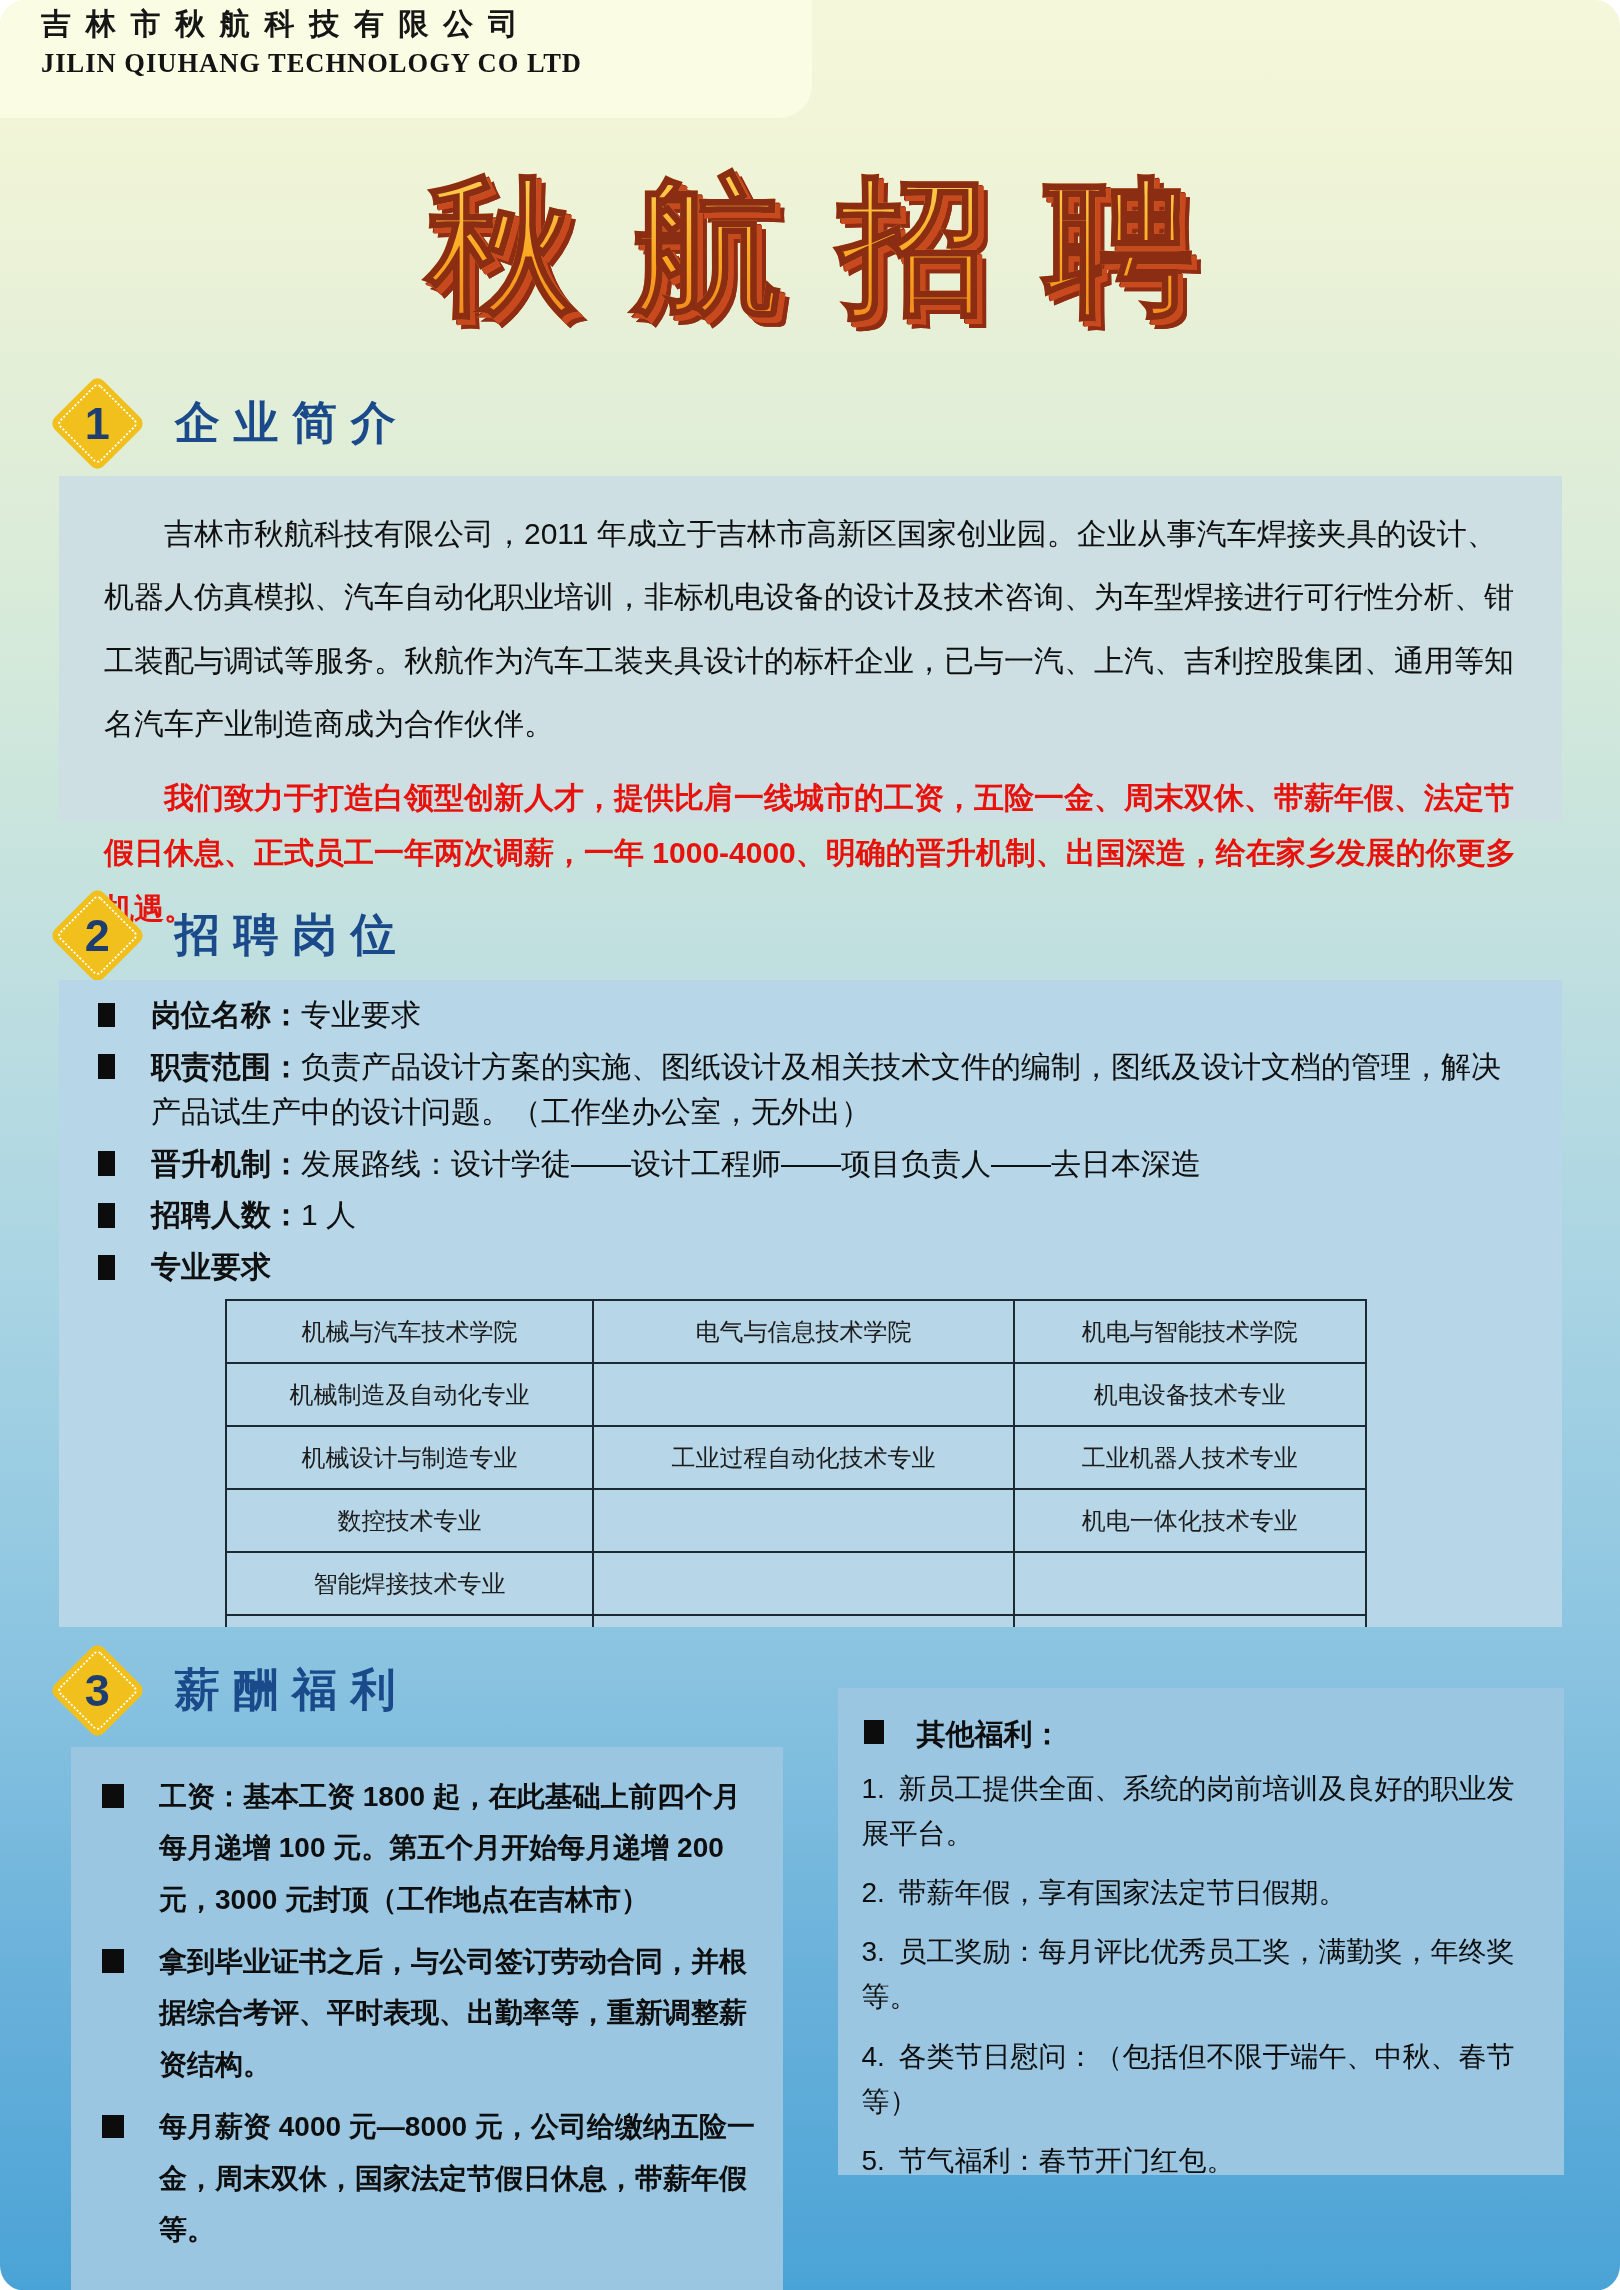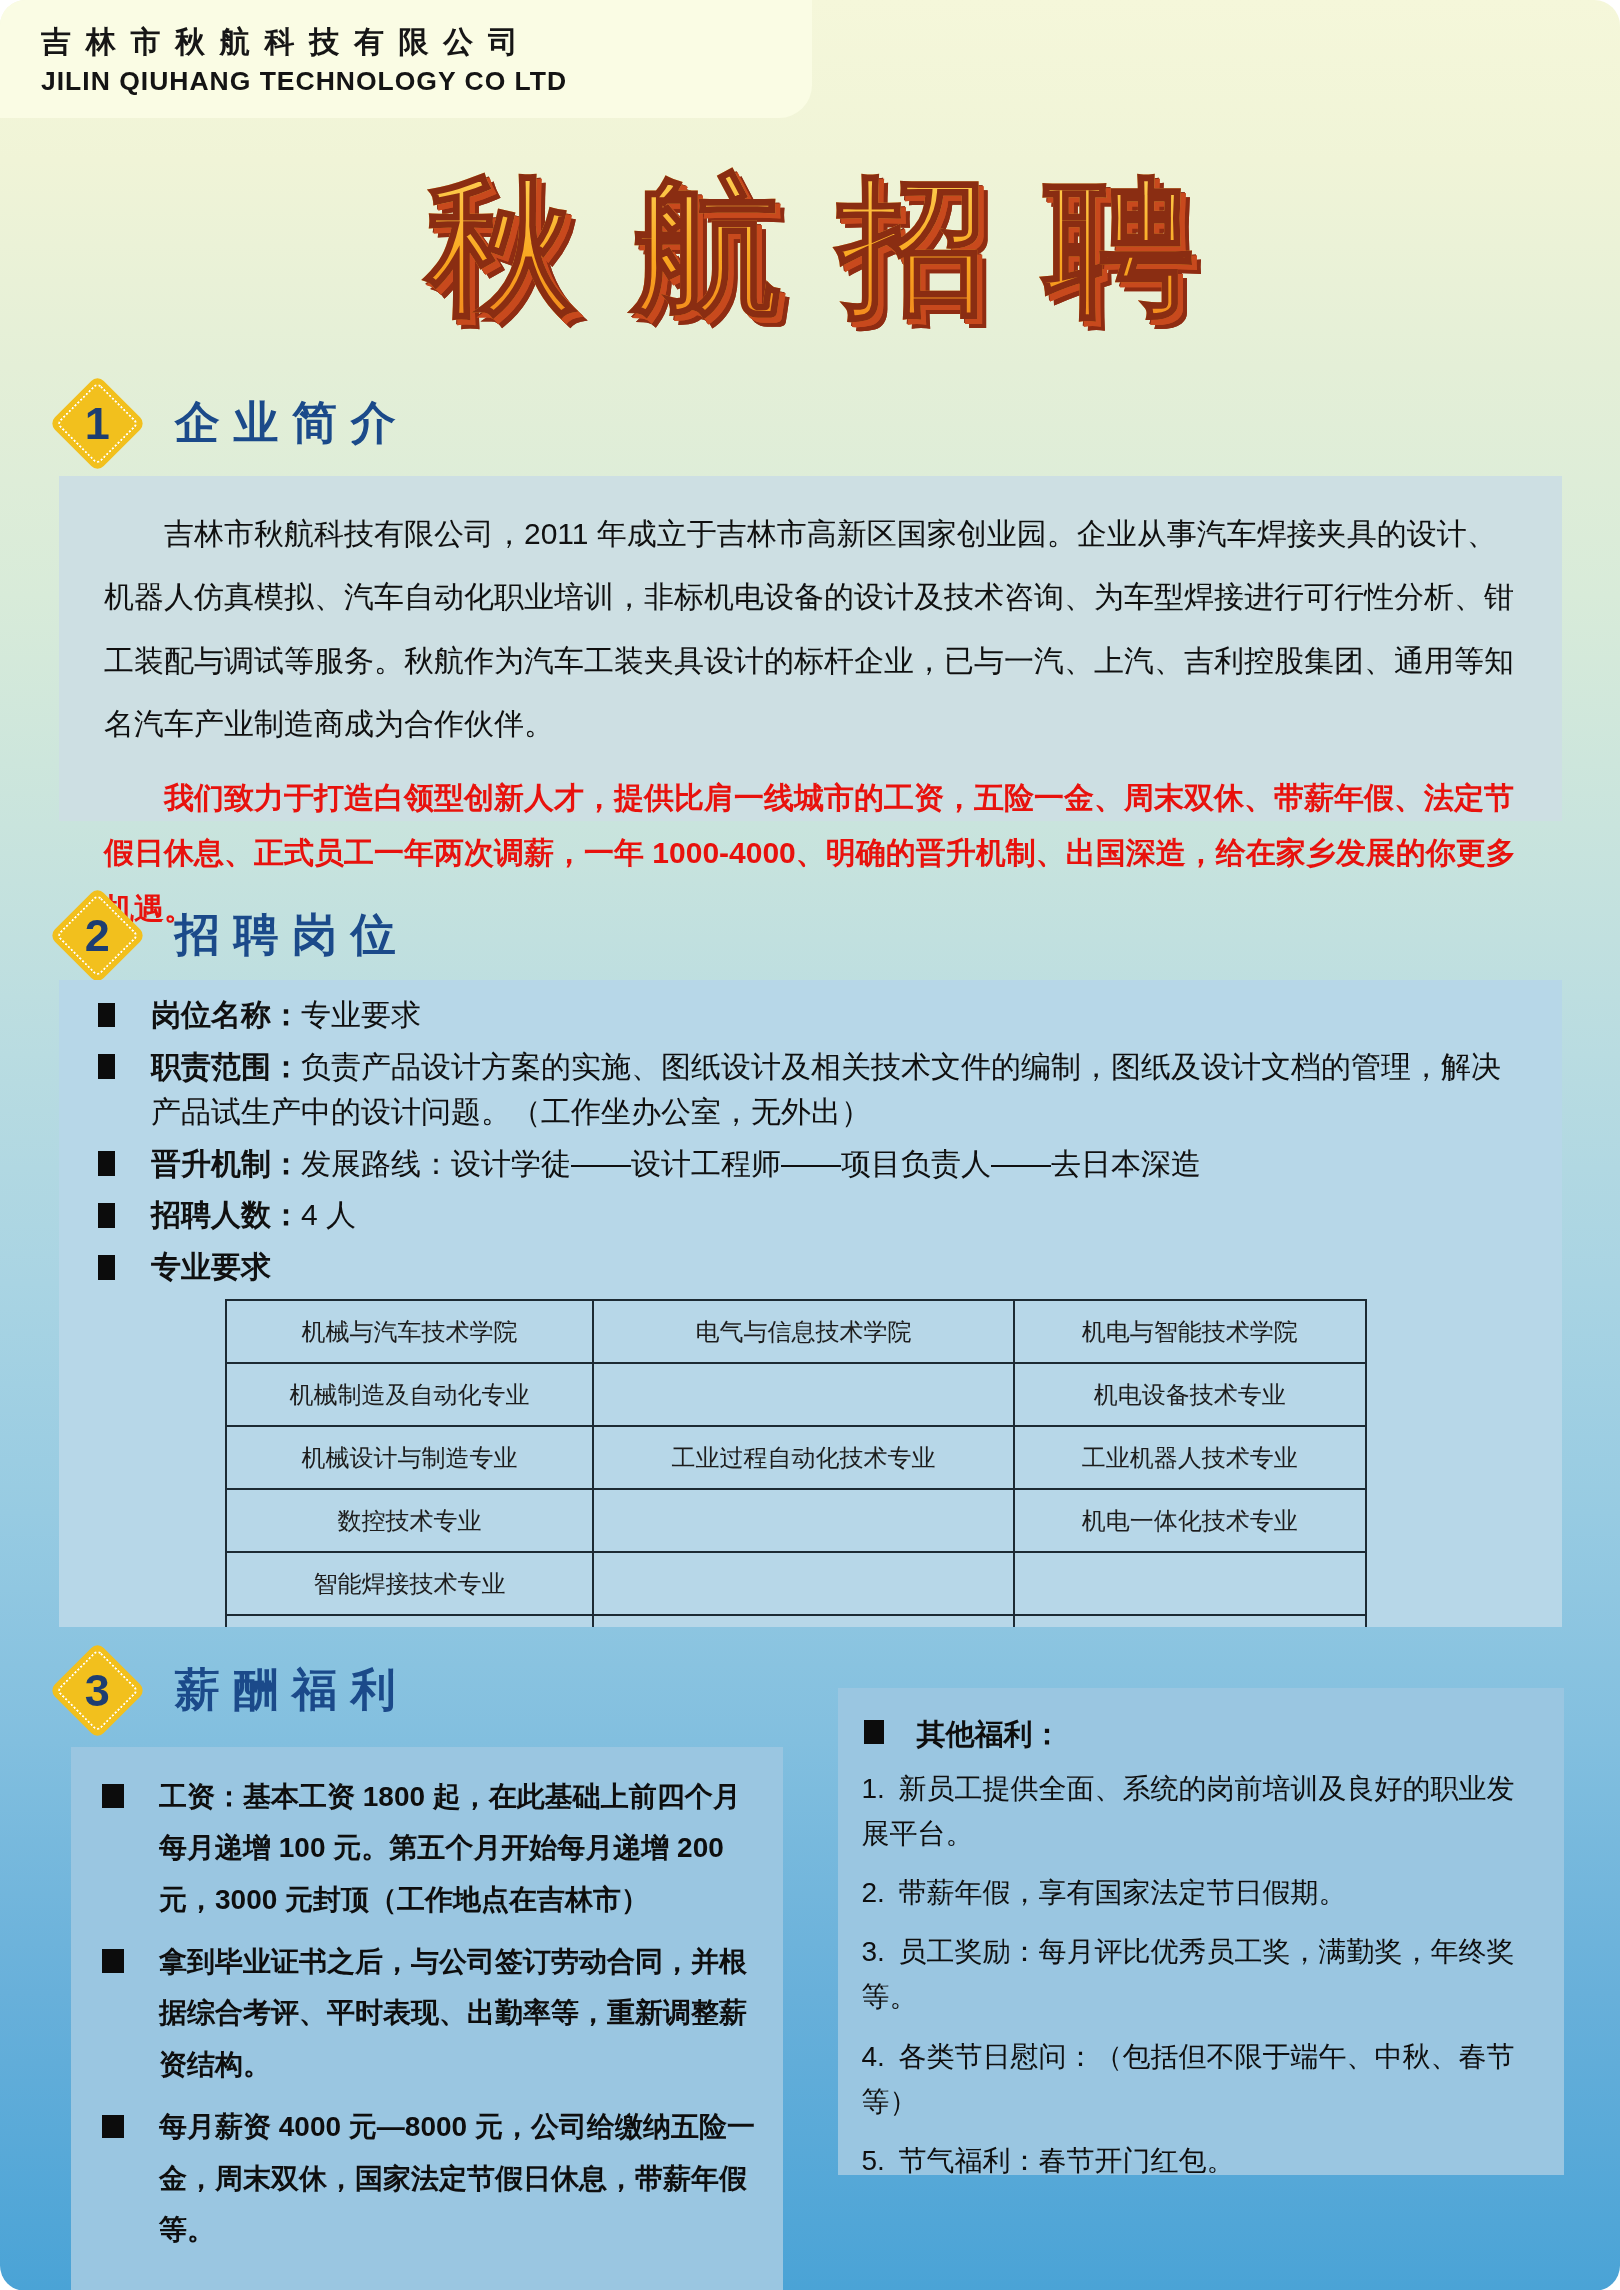--- a/index.html
+++ b/index.html
@@ -14,21 +14,22 @@
     background:linear-gradient(180deg,
       #f5f7da 0%, #f0f4d7 7%, #e4efd7 16%, #d8ebd9 26%,
       #c9e4dd 36%, #b9dce1 46%, #a9d4e3 56%, #97cbe2 66%,
       #82bfdf 76%, #68b0da 87%, #4aa3d6 100%);
   }
 
   
   .header-card{
     position:absolute;top:0;left:0;width:812px;height:118px;
     background:#fafce4;border-bottom-right-radius:33px;
-    padding:20px 0 0 41px;
+    padding:2px 0 0 41px;
+    font-family:Liberation Serif, serif;
   }
   .company-cn{
     font-size:30px;font-weight:bold;color:#161616;letter-spacing:14.7px;line-height:1.45;
   }
   .company-en{
     font-size:26.5px;font-weight:bold;color:#141414;letter-spacing:1px;line-height:1.35;
   }
 
   
   .main-title{
@@ -150,21 +151,21 @@
     <div class="s2-item">
       <span class="sq"></span>
       <span class="lbl">职责范围：</span><span>负责产品设计方案的实施、图纸设计及相关技术文件的编制，图纸及设计文档的管理，解决产品试生产中的设计问题。（工作坐办公室，无外出）</span>
     </div>
     <div class="s2-item">
       <span class="sq"></span>
       <span class="lbl">晋升机制：</span><span>发展路线：设计学徒——设计工程师——项目负责人——去日本深造</span>
     </div>
     <div class="s2-item">
       <span class="sq"></span>
-      <span class="lbl">招聘人数：</span><span>4 人</span>
+      <span class="lbl">招聘人数：</span><span>1 人</span>
     </div>
     <div class="s2-item">
       <span class="sq"></span>
       <span class="lbl">专业要求</span>
     </div>
 
     <table class="majors-table">
       <tbody>
           <tr>
         <td class="col-a">机械与汽车技术学院</td>

